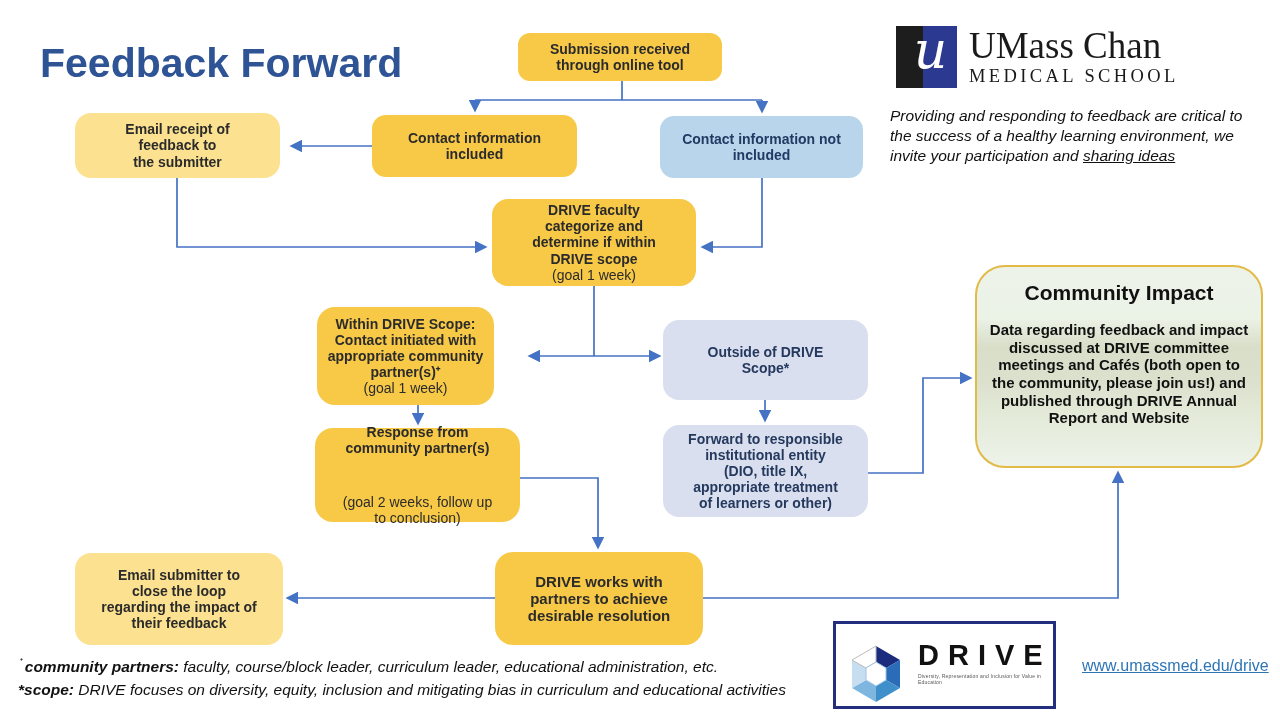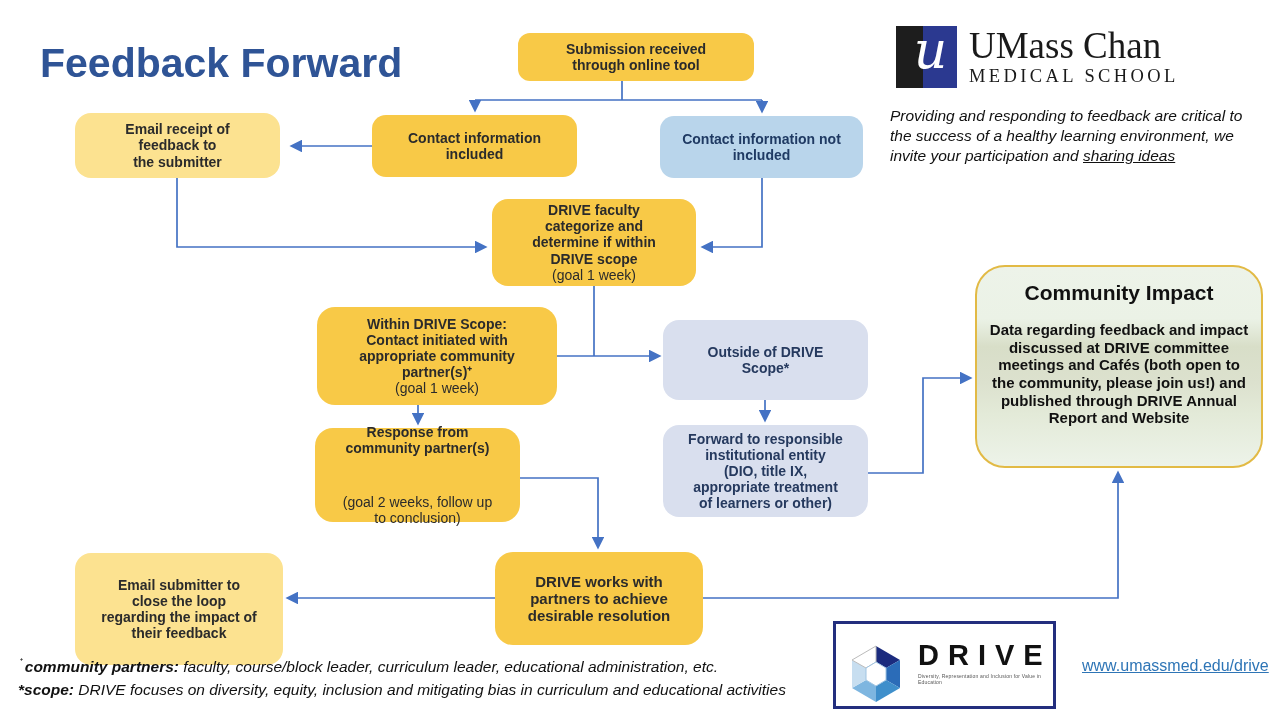--- a/index.html
+++ b/index.html
@@ -72,21 +72,21 @@
       <path d="M594 356 L659 356" marker-end="url(#arr)"></path>
       <path d="M418 405 L418 423" marker-end="url(#arr)"></path>
       <path d="M765 400 L765 420" marker-end="url(#arr)"></path>
       <path d="M520 478 L598 478 L598 547" marker-end="url(#arr)"></path>
       <path d="M495 598 L288 598" marker-end="url(#arr)"></path>
       <path d="M703 598 L1118 598 L1118 473" marker-end="url(#arr)"></path>
       <path d="M868 473 L923 473 L923 378 L970 378" marker-end="url(#arr)"></path>
     </g>
   </svg>
 
-  <div class="node gold" style="left:518px;top:33px;width:236px;height:48px;border-radius:12px;">
+  <div class="node gold" style="left:518px;top:33px;width:204px;height:48px;border-radius:12px;">
     <span>Submission received
 through online tool</span>
   </div>
 
   <div class="node paleyellow" style="left:75px;top:113px;width:205px;height:65px;border-radius:16px;">
     <span>Email receipt of
 feedback to
 the  submitter</span>
   </div>
 
@@ -101,21 +101,21 @@
   </div>
 
   <div class="node gold" style="left:492px;top:199px;width:204px;height:87px;border-radius:16px;">
     <span>DRIVE faculty
 categorize and
 determine if within
 DRIVE scope</span>
     <span class="note">(goal 1 week)</span>
   </div>
 
-  <div class="node gold" style="left:317px;top:307px;width:240px;height:98px;border-radius:18px;">
+  <div class="node gold" style="left:317px;top:307px;width:177px;height:98px;border-radius:18px;">
     <span>Within DRIVE Scope:
 Contact initiated with
 appropriate community
 partner(s)⁺</span>
     <span class="note">(goal 1 week)</span>
   </div>
 
   <div class="node lavender" style="left:663px;top:320px;width:205px;height:80px;border-radius:16px;">
     <span>Outside of DRIVE
 Scope*</span>
@@ -135,21 +135,21 @@
 appropriate treatment
 of learners or other)</span>
   </div>
 
   <div class="node gold" style="left:495px;top:552px;width:208px;height:93px;border-radius:18px;font-size:15px;">
     <span>DRIVE works with
 partners to achieve
 desirable resolution</span>
   </div>
 
-  <div class="node paleyellow" style="left:75px;top:553px;width:208px;height:112px;border-radius:16px;">
+  <div class="node paleyellow" style="left:75px;top:553px;width:208px;height:92px;border-radius:16px;">
     <span>Email submitter to
 close the loop
 regarding the impact of
 their feedback</span>
   </div>
 
   <div class="community">
     <h2>Community Impact</h2>
     <p>Data regarding feedback and impact discussed at DRIVE committee meetings and Cafés (both open to the community, please join us!) and published through DRIVE Annual Report and Website</p>
   </div>

